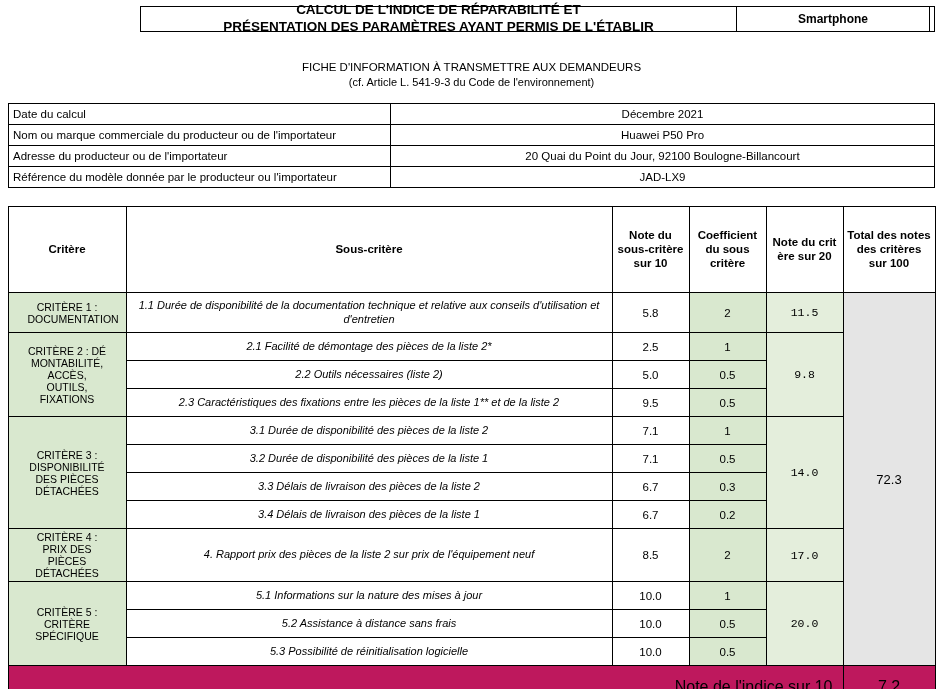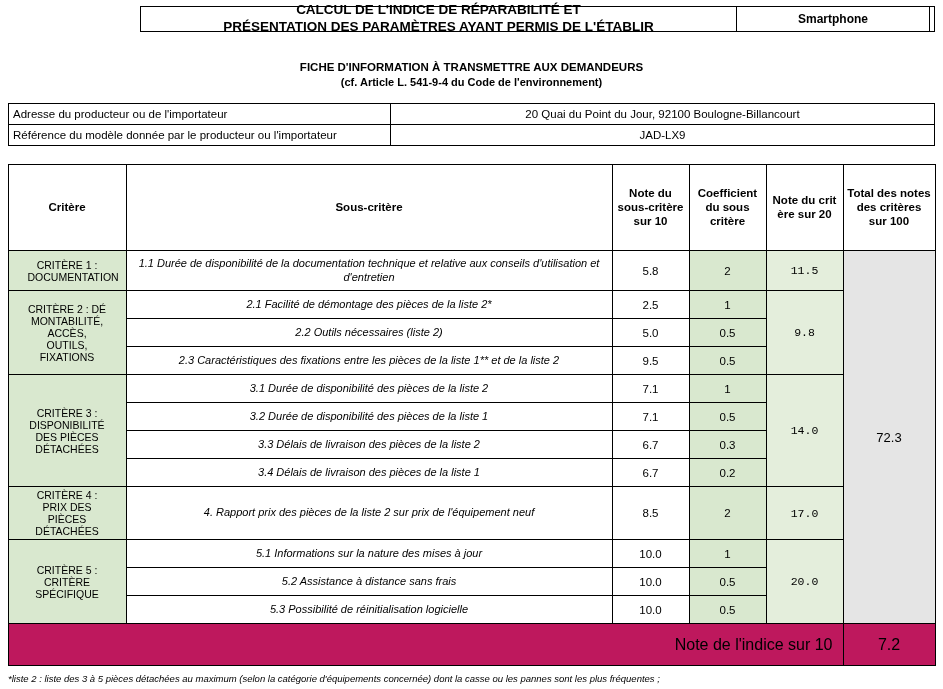--- a/index.html
+++ b/index.html
@@ -59,21 +59,21 @@
   }
   .header-blank {
     flex: 1 1 auto;
     border: 1px solid #000;
     border-left: none;
     box-sizing: border-box;
   }
 
   .subtitle {
     text-align: center;
-    font-weight: bold;
+    font-weight: normal;
     font-size: 11.5px;
     line-height: 1.3;
     margin-top: 12px;
   }
   .subtitle .line2 {
     font-size: 11px;
   }
 
   
   table {
@@ -204,25 +204,33 @@
         <span>CALCUL DE L'INDICE DE RÉPARABILITÉ ET</span>
         <span>PRÉSENTATION DES PARAMÈTRES AYANT PERMIS DE L'ÉTABLIR</span>
       </div>
     </div>
     <div class="header-cat">Smartphone</div>
     <div class="header-blank"></div>
   </div>
 
   <div class="subtitle">
     <div>FICHE D'INFORMATION À TRANSMETTRE AUX DEMANDEURS</div>
-    <div class="line2">(cf. Article L. 541-9-4 du Code de l'environnement)</div>
+    <div class="line2">(cf. Article L. 541-9-3 du Code de l'environnement)</div>
   </div>
 
   <table class="info-table">
     <tbody>
+      <tr>
+        <td class="info-label">Date du calcul</td>
+        <td class="info-value">Décembre 2021</td>
+      </tr>
+      <tr>
+        <td class="info-label">Nom ou marque commerciale du producteur ou de l'importateur</td>
+        <td class="info-value">Huawei P50 Pro</td>
+      </tr>
       <tr>
         <td class="info-label">Adresse du producteur ou de l'importateur</td>
         <td class="info-value">20 Quai du Point du Jour, 92100 Boulogne-Billancourt</td>
       </tr>
       <tr>
         <td class="info-label">Référence du modèle donnée par le producteur ou l'importateur</td>
         <td class="info-value">JAD-LX9</td>
       </tr>
     </tbody>
   </table>

